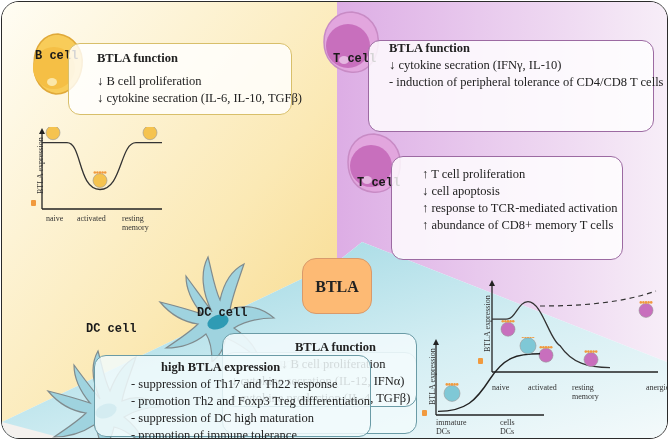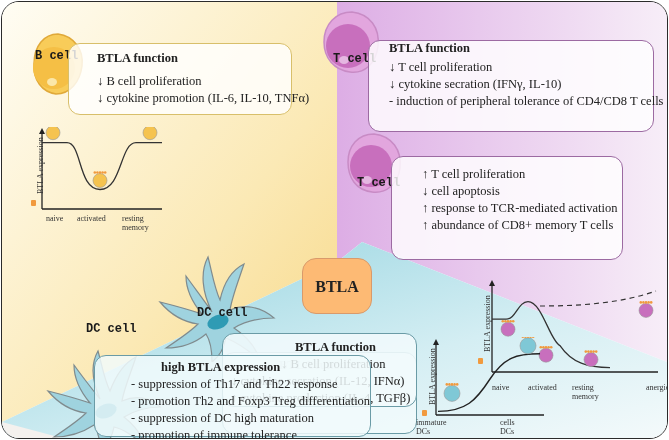--- a/index.html
+++ b/index.html
@@ -50,21 +50,21 @@
   <svg class="cell" style="left:28px;top:30px" width="56" height="64">
     <path d="M28 2 C44 4 54 18 52 34 C50 50 40 62 26 62 C12 60 3 48 4 32 C4 14 14 2 28 2Z" fill="#f8cc59" stroke="#e0a939" stroke-width="1.5"></path>
     <circle cx="24" cy="36" r="21" fill="#f5bf45"></circle>
     <ellipse cx="22" cy="50" rx="5" ry="4" fill="#fbe7a9"></ellipse>
   </svg>
   <div class="cell-label" style="left:33px;top:47px">B cell</div>
 
   <div class="box" style="left:66px;top:41px;width:224px;height:72px;border:1px solid #d8bf6a;padding:6px 0 0 28px">
     <div class="ttl">BTLA function</div>
     <div class="ln" style="margin-top:6px">↓ B cell proliferation</div>
-    <div class="ln">↓ cytokine promotion (IL-6, IL-10, TNFα)</div>
+    <div class="ln">↓ cytokine secration (IL-6, IL-10, TGFβ)</div>
   </div>
 
   <svg class="cell" style="left:30px;top:125px" width="140" height="90">
     <line x1="10" y1="82" x2="130" y2="82" stroke="#222" stroke-width="1.3"></line>
     <line x1="10" y1="82" x2="10" y2="4" stroke="#222" stroke-width="1.3"></line>
     <polygon points="10,1 7,7 13,7" fill="#222"></polygon>
     <path id="bcurve" d="M10 15.700000000000003 L35 15.700000000000003 C50 15.700000000000003 46 62.5 68 62.5 C90 62.5 88 15.700000000000003 104 15.700000000000003 L130 15.700000000000003" fill="none" stroke="#333" stroke-width="1.3"></path>
     <g id="bbadges">
         <circle cx="21" cy="5.700000000000003" r="7" fill="#f5c34f" stroke="#999" stroke-width="0.6"></circle>
         <circle cx="15.8" cy="-2.299999999999997" r="1.3" fill="#f19a3e"></circle>
@@ -94,21 +94,20 @@
 
   <svg class="cell" style="left:318px;top:8px" width="62" height="66">
     <path d="M32 2 C50 4 60 18 58 36 C56 54 44 64 30 62 C14 60 4 48 4 32 C4 14 16 2 32 2Z" fill="#e2a6de" stroke="#c88bc5" stroke-width="1.5"></path>
     <circle cx="28" cy="36" r="22" fill="#c86fbd"></circle>
     <ellipse cx="24" cy="50" rx="5" ry="4" fill="#e5b7e1"></ellipse>
   </svg>
   <div class="cell-label" style="left:331px;top:50px">T cell</div>
   <div class="box" style="left:366px;top:38px;width:286px;height:92px;border:1px solid #9c6aa2;padding:0 0 0 20px;top:38px">
     <div style="padding-top:7px"></div>
     <div class="ttl" style="margin-top:-8px">BTLA function</div>
-    <div class="ln" style="margin-top:2px">↓ T cell proliferation</div>
     <div class="ln">↓ cytokine secration (IFNγ, IL-10)</div>
     <div class="ln">- induction of peripheral tolerance of CD4/CD8 T cells</div>
   </div>
 
   <svg class="cell" style="left:342px;top:130px" width="60" height="64">
     <path d="M30 2 C48 4 58 18 56 36 C54 52 42 62 28 60 C12 58 4 46 4 30 C4 14 14 2 30 2Z" fill="#e2a6de" stroke="#c88bc5" stroke-width="1.5"></path>
     <circle cx="27" cy="34" r="21" fill="#c86fbd"></circle>
     <ellipse cx="23" cy="48" rx="5" ry="4" fill="#e5b7e1"></ellipse>
   </svg>
   <div class="cell-label" style="left:355px;top:175px;top:174px">T cell</div>
@@ -211,15 +210,15 @@
         <circle cx="102" cy="8.800000000000004" r="8" fill="#7fc8d6" stroke="#999" stroke-width="0.6"></circle>
         <circle cx="96.8" cy="-0.19999999999999574" r="1.3" fill="#f19a3e"></circle>
         <circle cx="99.4" cy="-0.19999999999999574" r="1.3" fill="#f19a3e"></circle>
         <circle cx="102" cy="-0.19999999999999574" r="1.3" fill="#f19a3e"></circle>
         <circle cx="104.6" cy="-0.19999999999999574" r="1.3" fill="#f19a3e"></circle>
         <circle cx="107.2" cy="-0.19999999999999574" r="1.3" fill="#f19a3e"></circle>
       </g>
   </svg>
   <div class="rec-icon" style="left:420px;top:408px"></div>
   <div class="ylab" style="left:426px;top:403px">BTLA expression</div>
-  <div class="ax-lab" style="left:414px;top:416px;width:40px;white-space:normal">immature DCs</div>
+  <div class="ax-lab" style="left:434px;top:416px;width:40px;white-space:normal">immature DCs</div>
   <div class="ax-lab" style="left:498px;top:416px;width:30px;white-space:normal">cells DCs</div>
 </div>
 
 </body></html>

